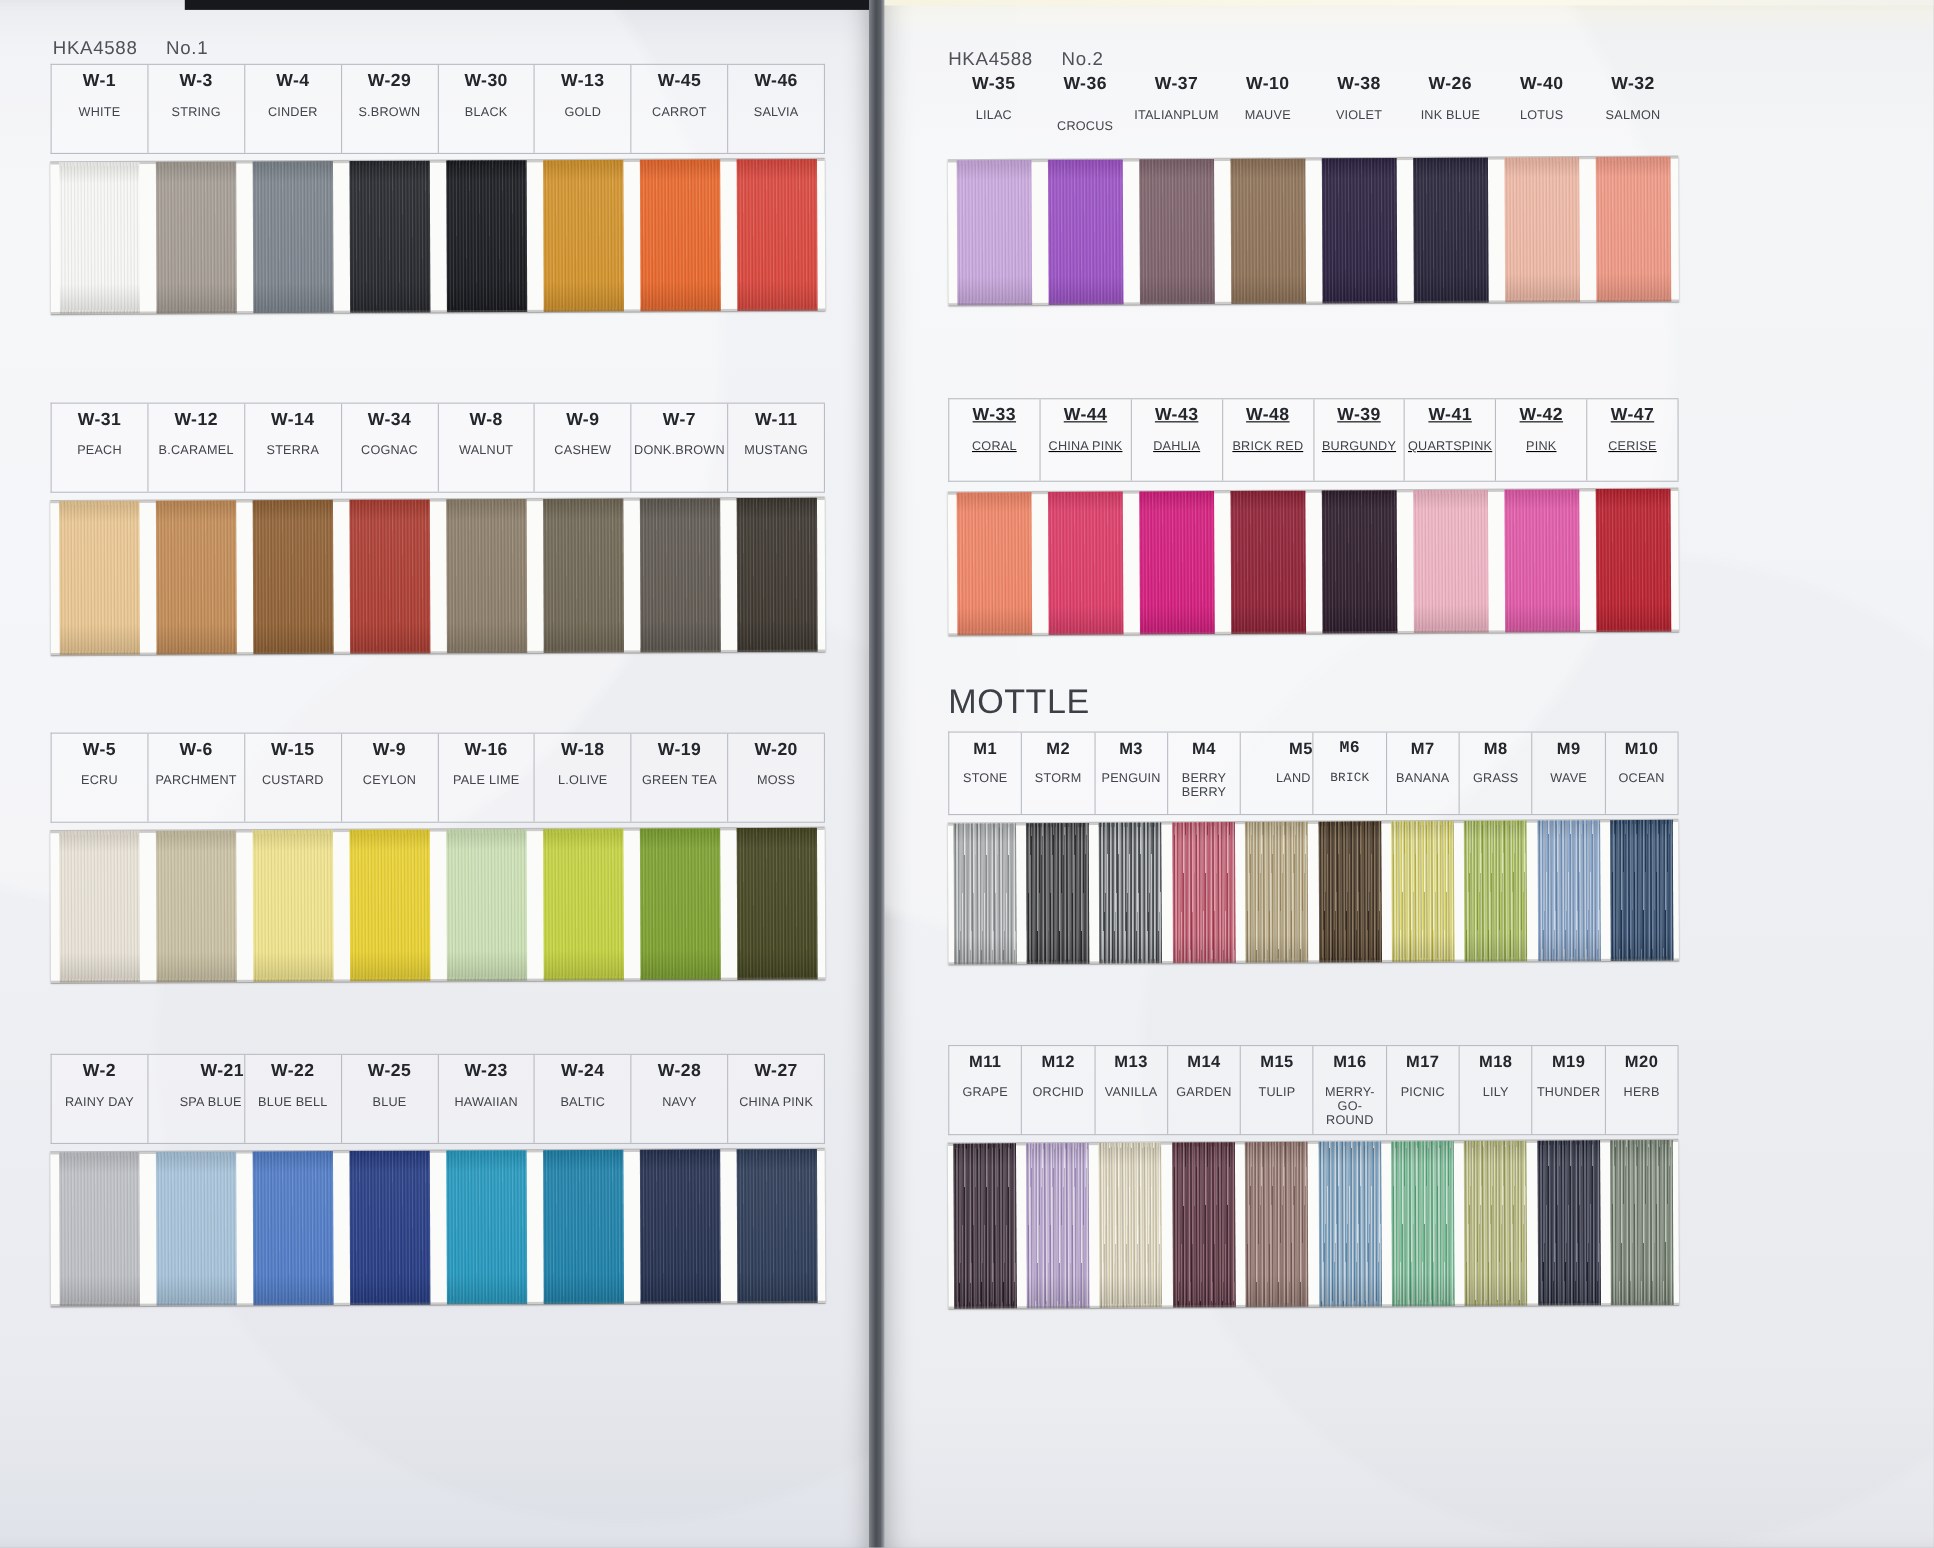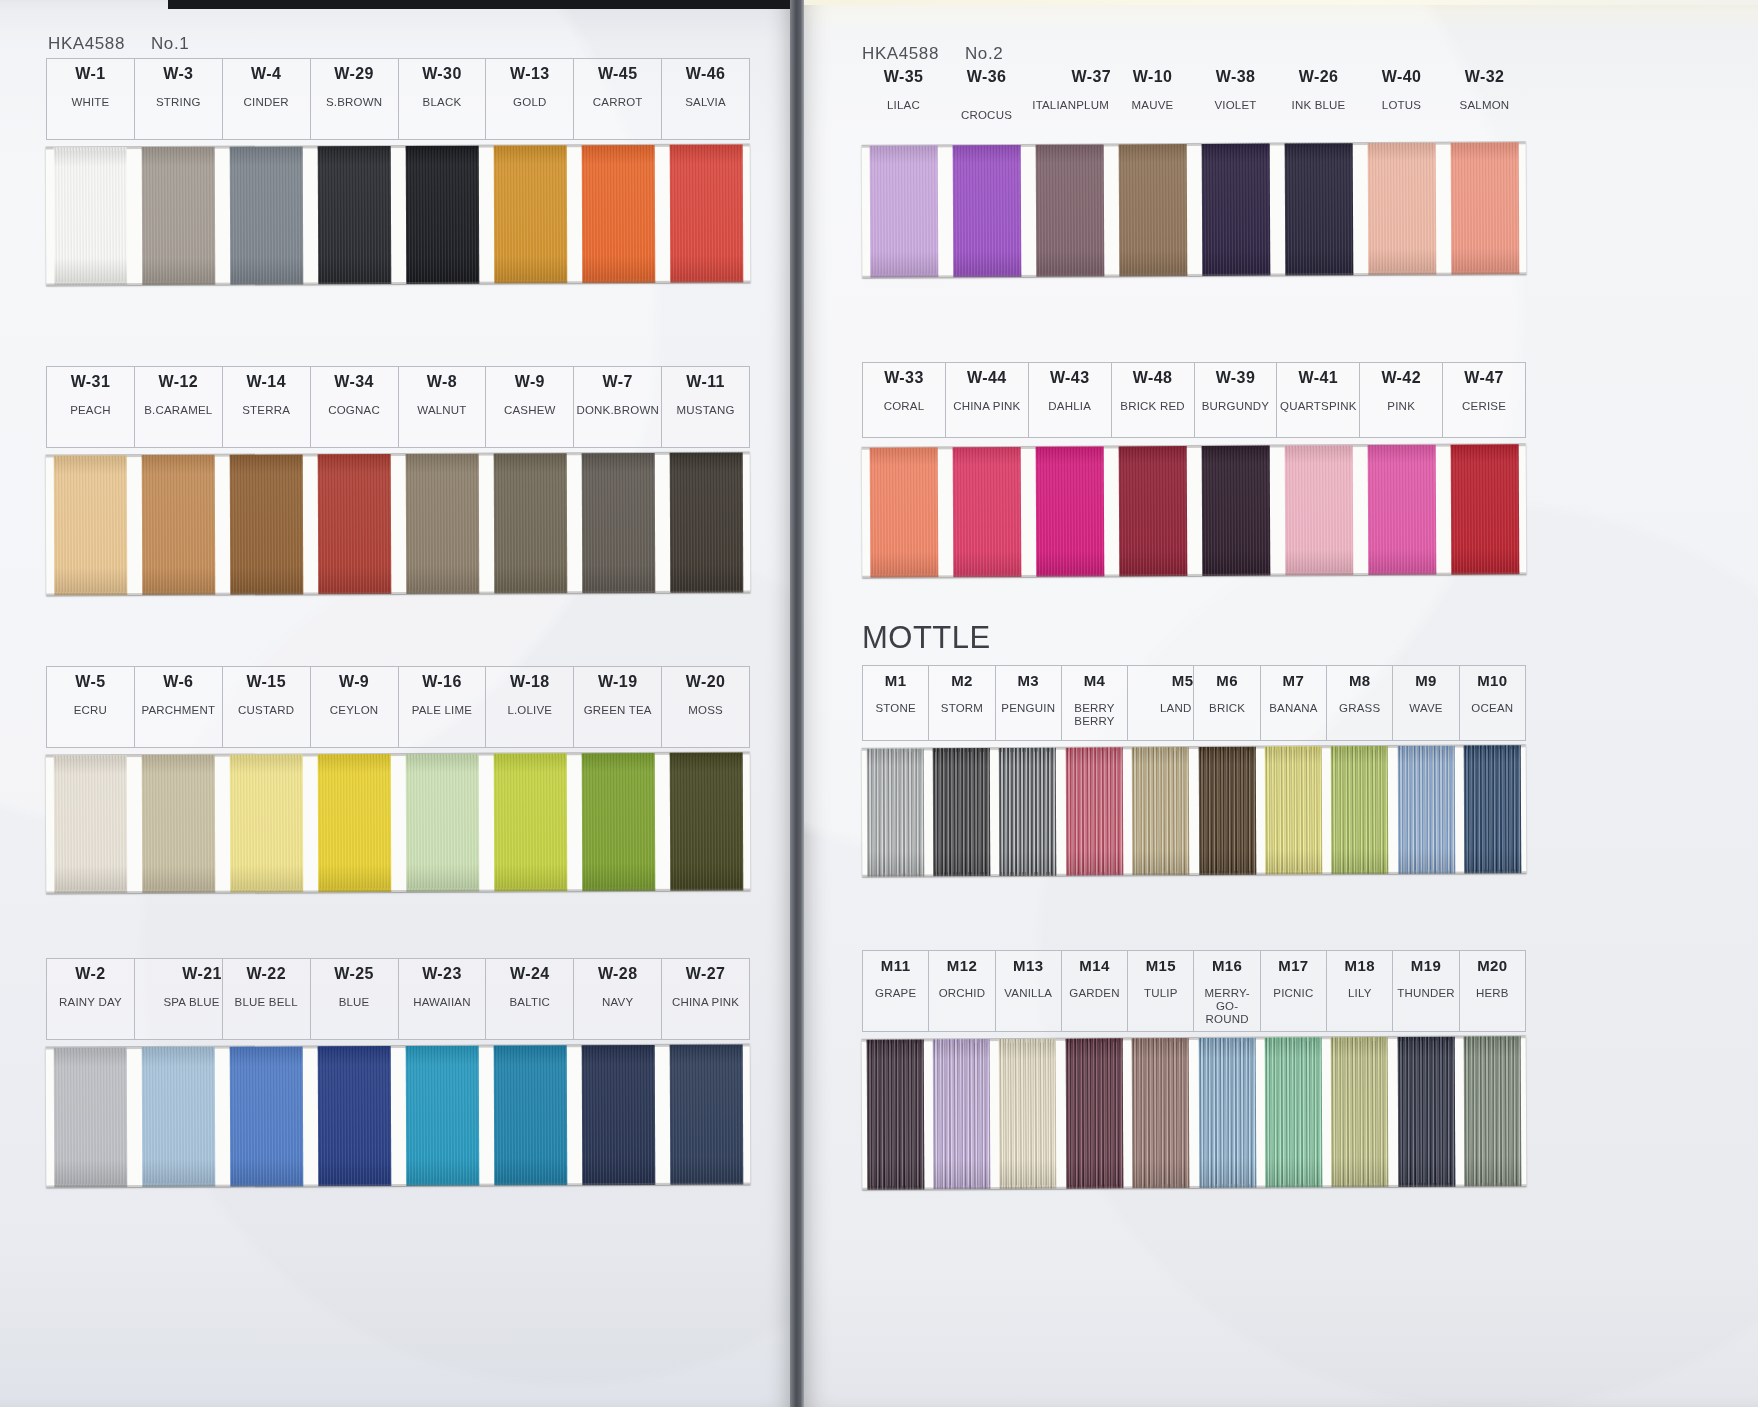--- a/index.html
+++ b/index.html
@@ -593,21 +593,21 @@
     <div class="block" id="R0" style="left: 58px; top: 62px; width: 664px;">
         <div class="label-table borderless" style="height: 74px;">
           <div class="label-cell" style="width: 83px;">
             <div class="code-txt">W-35</div>
             <div class="name-txt">LILAC</div>
           </div>
           <div class="label-cell" style="width: 83px; gap: 10px;">
             <div class="code-txt">W-36</div>
             <div class="name-txt">CROCUS</div>
           </div>
-          <div class="label-cell" style="width: 83px; align-items: flex-end;">
+          <div class="label-cell" style="width: 83px;">
             <div class="code-txt">W-37</div>
             <div class="name-txt">ITALIANPLUM</div>
           </div>
           <div class="label-cell" style="width: 83px;">
             <div class="code-txt">W-10</div>
             <div class="name-txt">MAUVE</div>
           </div>
           <div class="label-cell" style="width: 83px;">
             <div class="code-txt">W-38</div>
             <div class="name-txt">VIOLET</div>
@@ -686,21 +686,21 @@
             <div class="swatch" style="width: 68px; background: rgb(239, 152, 132); margin-top: 0px; margin-bottom: 0px;">
               <div class="threads"></div>
               <div class="shade"></div>
               <div class="fuzz-t" style="background: rgba(239, 152, 132, 0.8);"></div>
               <div class="fuzz-b" style="background: rgba(239, 152, 132, 0.8);"></div>
             </div>
           </div>
         </div>
       </div>
     <div class="block" id="R1" style="left: 58px; top: 362px; width: 664px;">
-        <div class="label-table" style="height: 74px;">
+        <div class="label-table" style="height: 74px; text-decoration: underline;">
           <div class="label-cell" style="width: 83px;">
             <div class="code-txt">W-33</div>
             <div class="name-txt">CORAL</div>
           </div>
           <div class="label-cell" style="width: 83px;">
             <div class="code-txt">W-44</div>
             <div class="name-txt">CHINA PINK</div>
           </div>
           <div class="label-cell" style="width: 83px;">
             <div class="code-txt">W-43</div>
@@ -813,21 +813,21 @@
           </div>
           <div class="label-cell" style="width: 66.4px;">
             <div class="code-txt small">M4</div>
             <div class="name-txt">BERRY
 BERRY</div>
           </div>
           <div class="label-cell" style="width: 66.4px; align-items: flex-end;">
             <div class="code-txt small">M5</div>
             <div class="name-txt">LAND</div>
           </div>
-          <div class="label-cell" style="width: 66.4px;">
+          <div class="label-cell" style="width: 66.4px; font-family: Liberation Mono, monospace;">
             <div class="code-txt small">M6</div>
             <div class="name-txt">BRICK</div>
           </div>
           <div class="label-cell" style="width: 66.4px;">
             <div class="code-txt small">M7</div>
             <div class="name-txt">BANANA</div>
           </div>
           <div class="label-cell" style="width: 66.4px;">
             <div class="code-txt small">M8</div>
             <div class="name-txt">GRASS</div>

